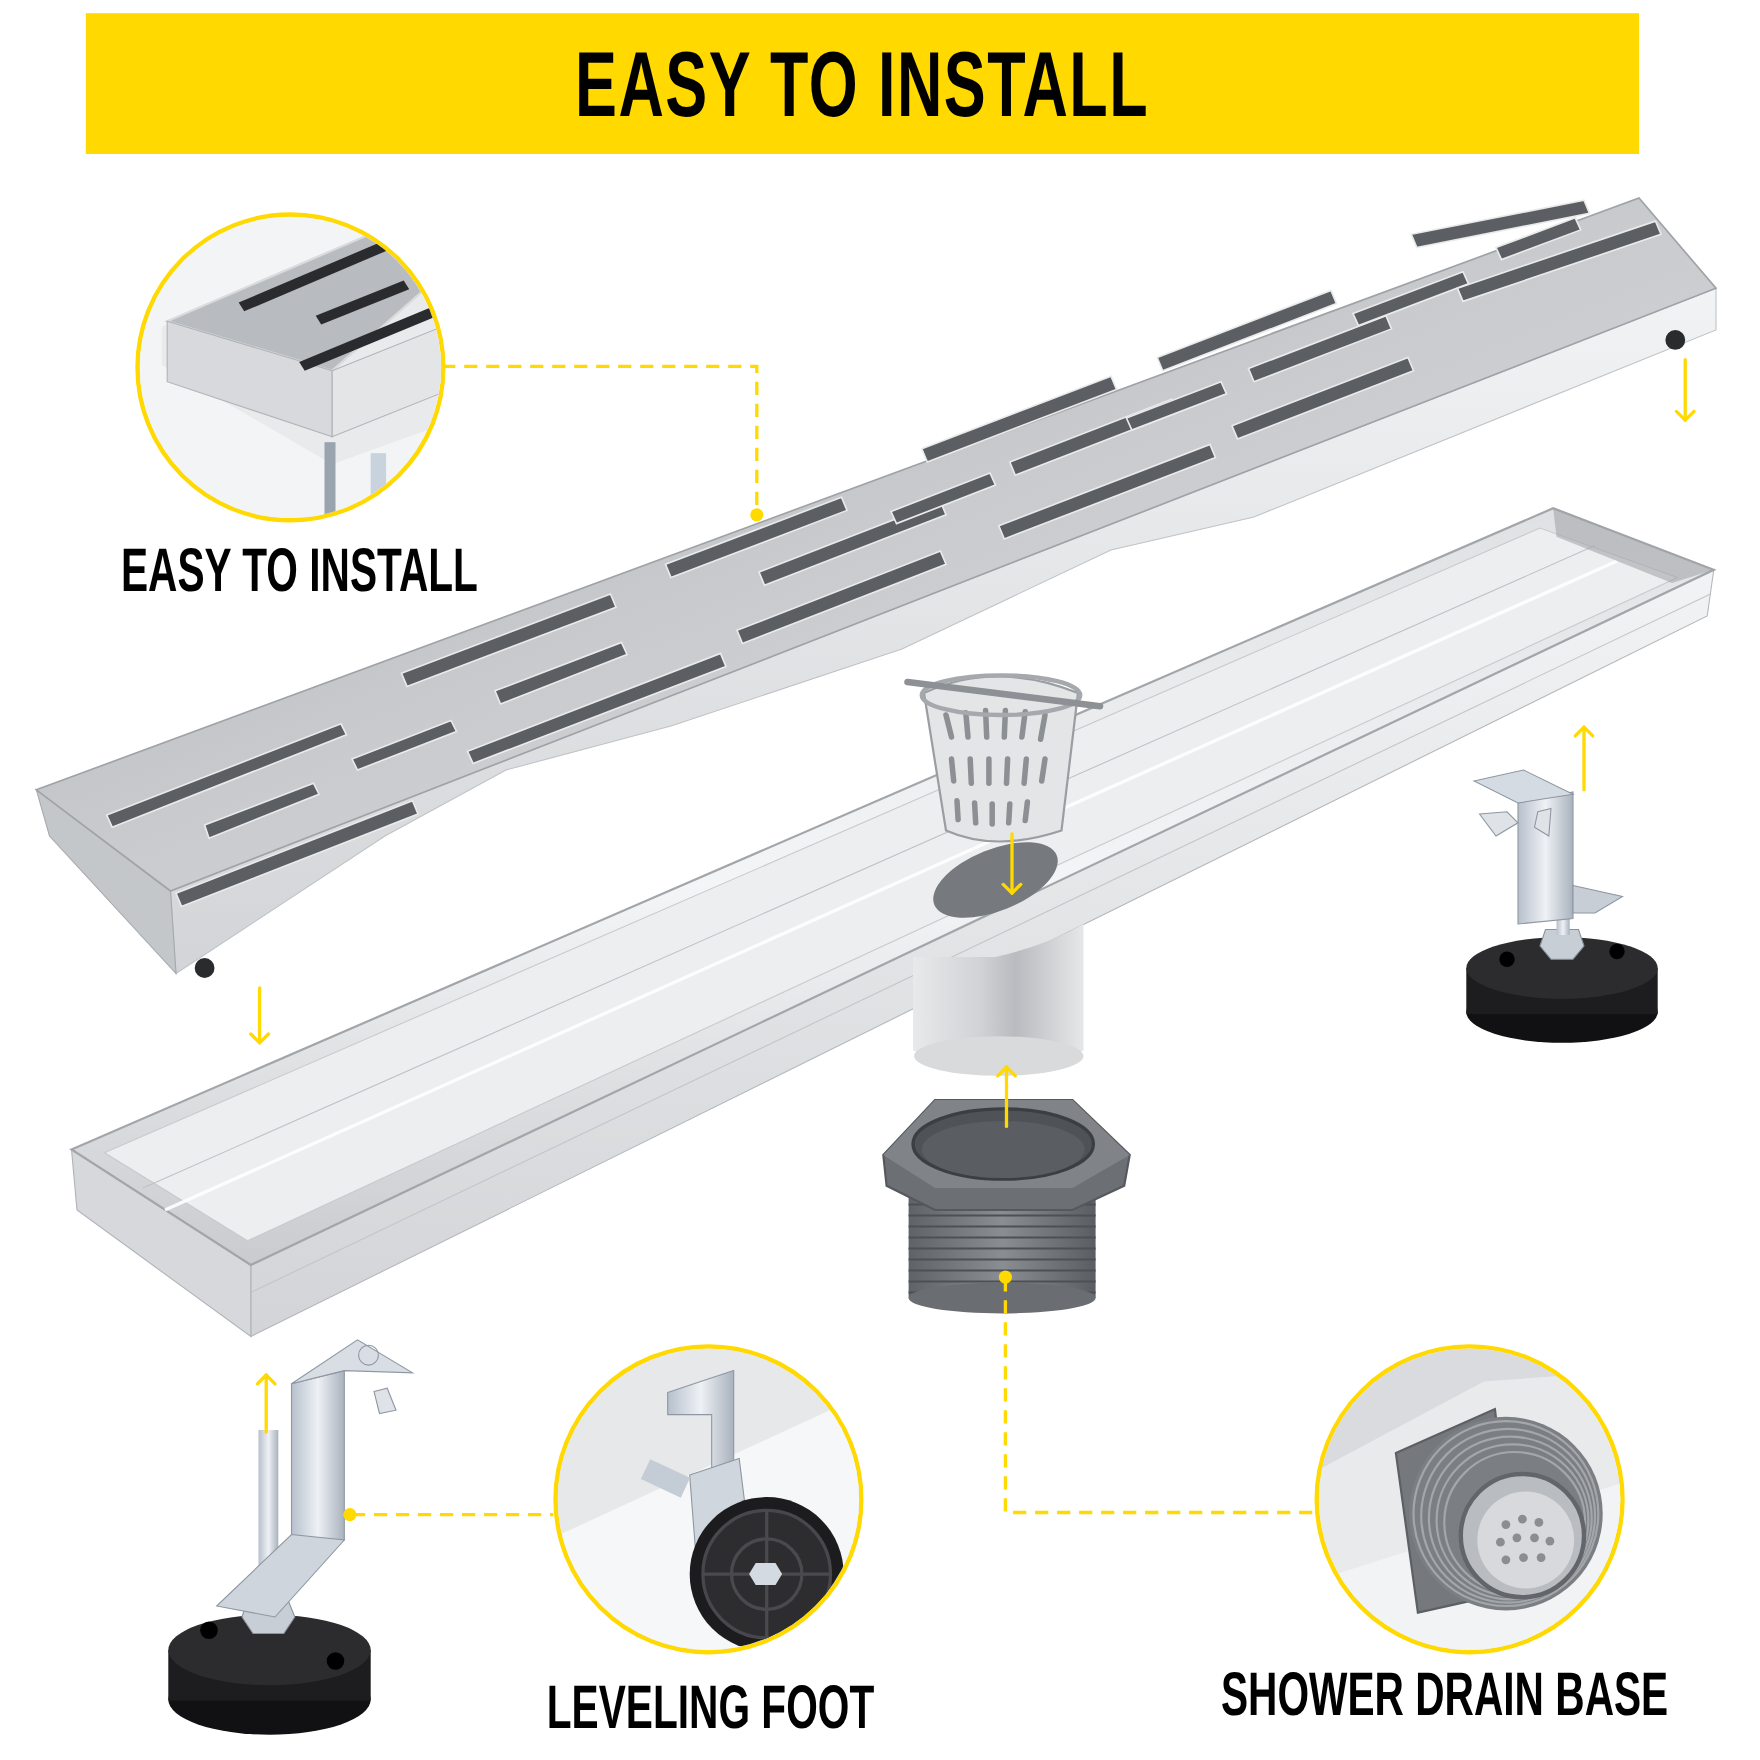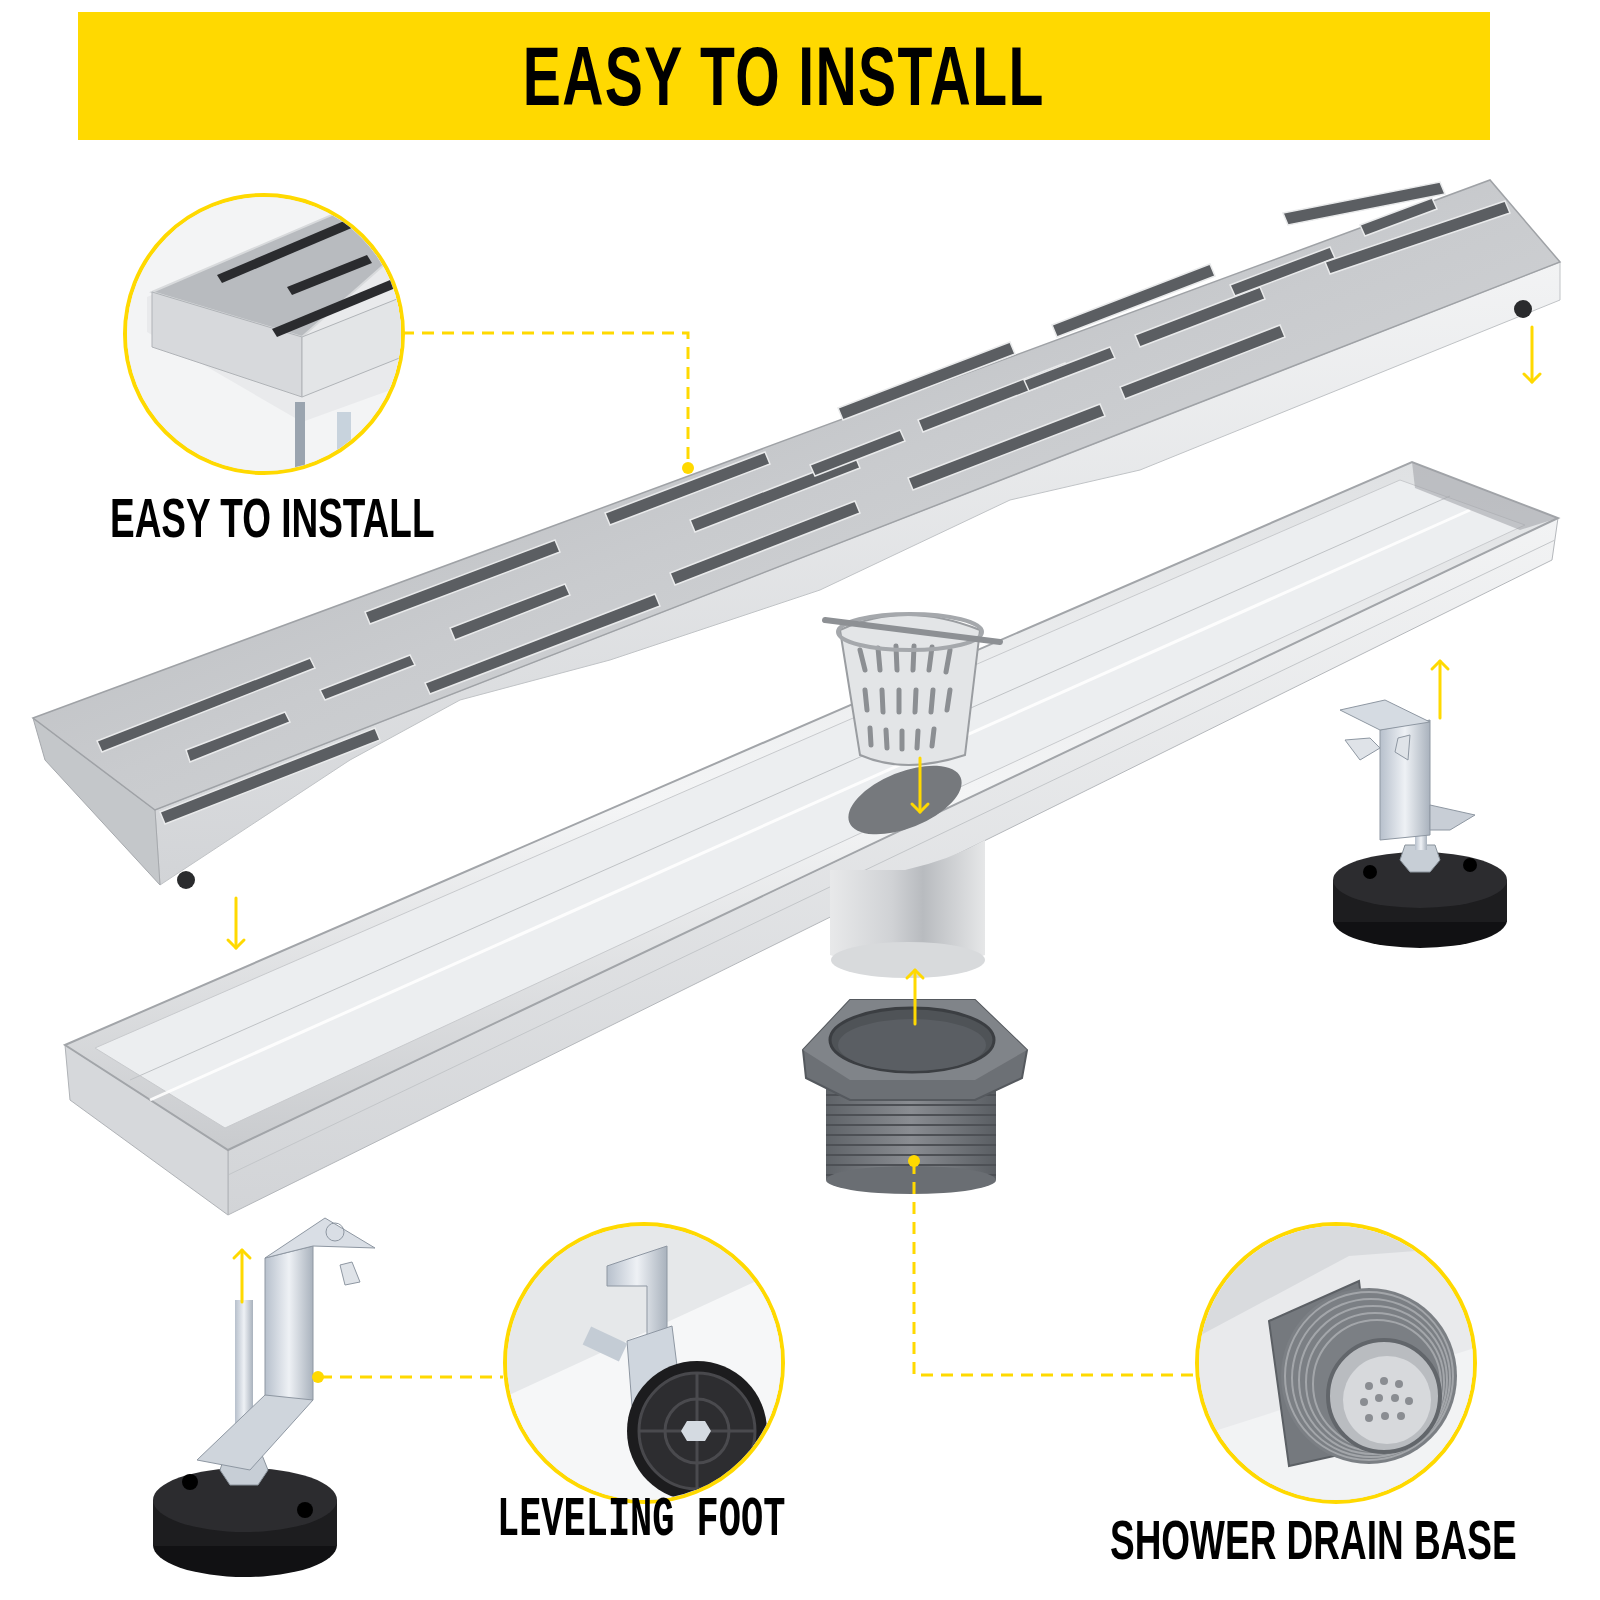--- a/index.html
+++ b/index.html
@@ -253,21 +253,21 @@
     <polygon points="120,115 165,100 170,140 125,180" fill="#cfd6de" stroke="#8e97a2"></polygon>
     <rect x="78" y="108" width="40" height="20" fill="#c4ccd5" transform="rotate(25 98 118)"></rect>
     <circle cx="190" cy="205" r="70" fill="#1c1c1e"></circle>
     <circle cx="190" cy="205" r="58" fill="#2d2d30" stroke="#48484c" stroke-width="3"></circle>
     <circle cx="190" cy="205" r="32" fill="none" stroke="#4a4a4e" stroke-width="3"></circle>
     <line x1="132" y1="205" x2="248" y2="205" stroke="#4a4a4e" stroke-width="3"></line>
     <line x1="190" y1="147" x2="190" y2="263" stroke="#4a4a4e" stroke-width="3"></line>
     <polygon points="180,195 198,195 204,205 198,215 180,215 174,205" fill="#d4dae1"></polygon>
   </svg>
 </div>
-<div class="label" style="left:497px;top:1492px;font-family:Liberation Mono, monospace;"><span>LEVELING FOOT</span></div>
+<div class="label" style="left:497px;top:1524px;"><span>LEVELING FOOT</span></div>
 
 <div class="callout" style="left:1195px;top:1222px;width:282px;height:282px;">
   <svg width="282" height="282" viewBox="0 0 282 282">
     <rect width="282" height="282" fill="#e9eaec"></rect>
     <polygon points="0,110 150,30 282,20 282,0 0,0" fill="#d9dbde"></polygon>
     <polygon points="0,210 282,120 282,282 0,282" fill="#f2f3f4"></polygon>
     <polygon points="70,95 160,55 180,220 90,240" fill="#75797e" stroke="#5c6065" stroke-width="2"></polygon>
     <circle cx="170" cy="150" r="88" fill="#7b7f84"></circle>
     <g fill="none" stroke="#a3a6aa" stroke-width="2">
       <circle cx="170" cy="150" r="84"></circle>

